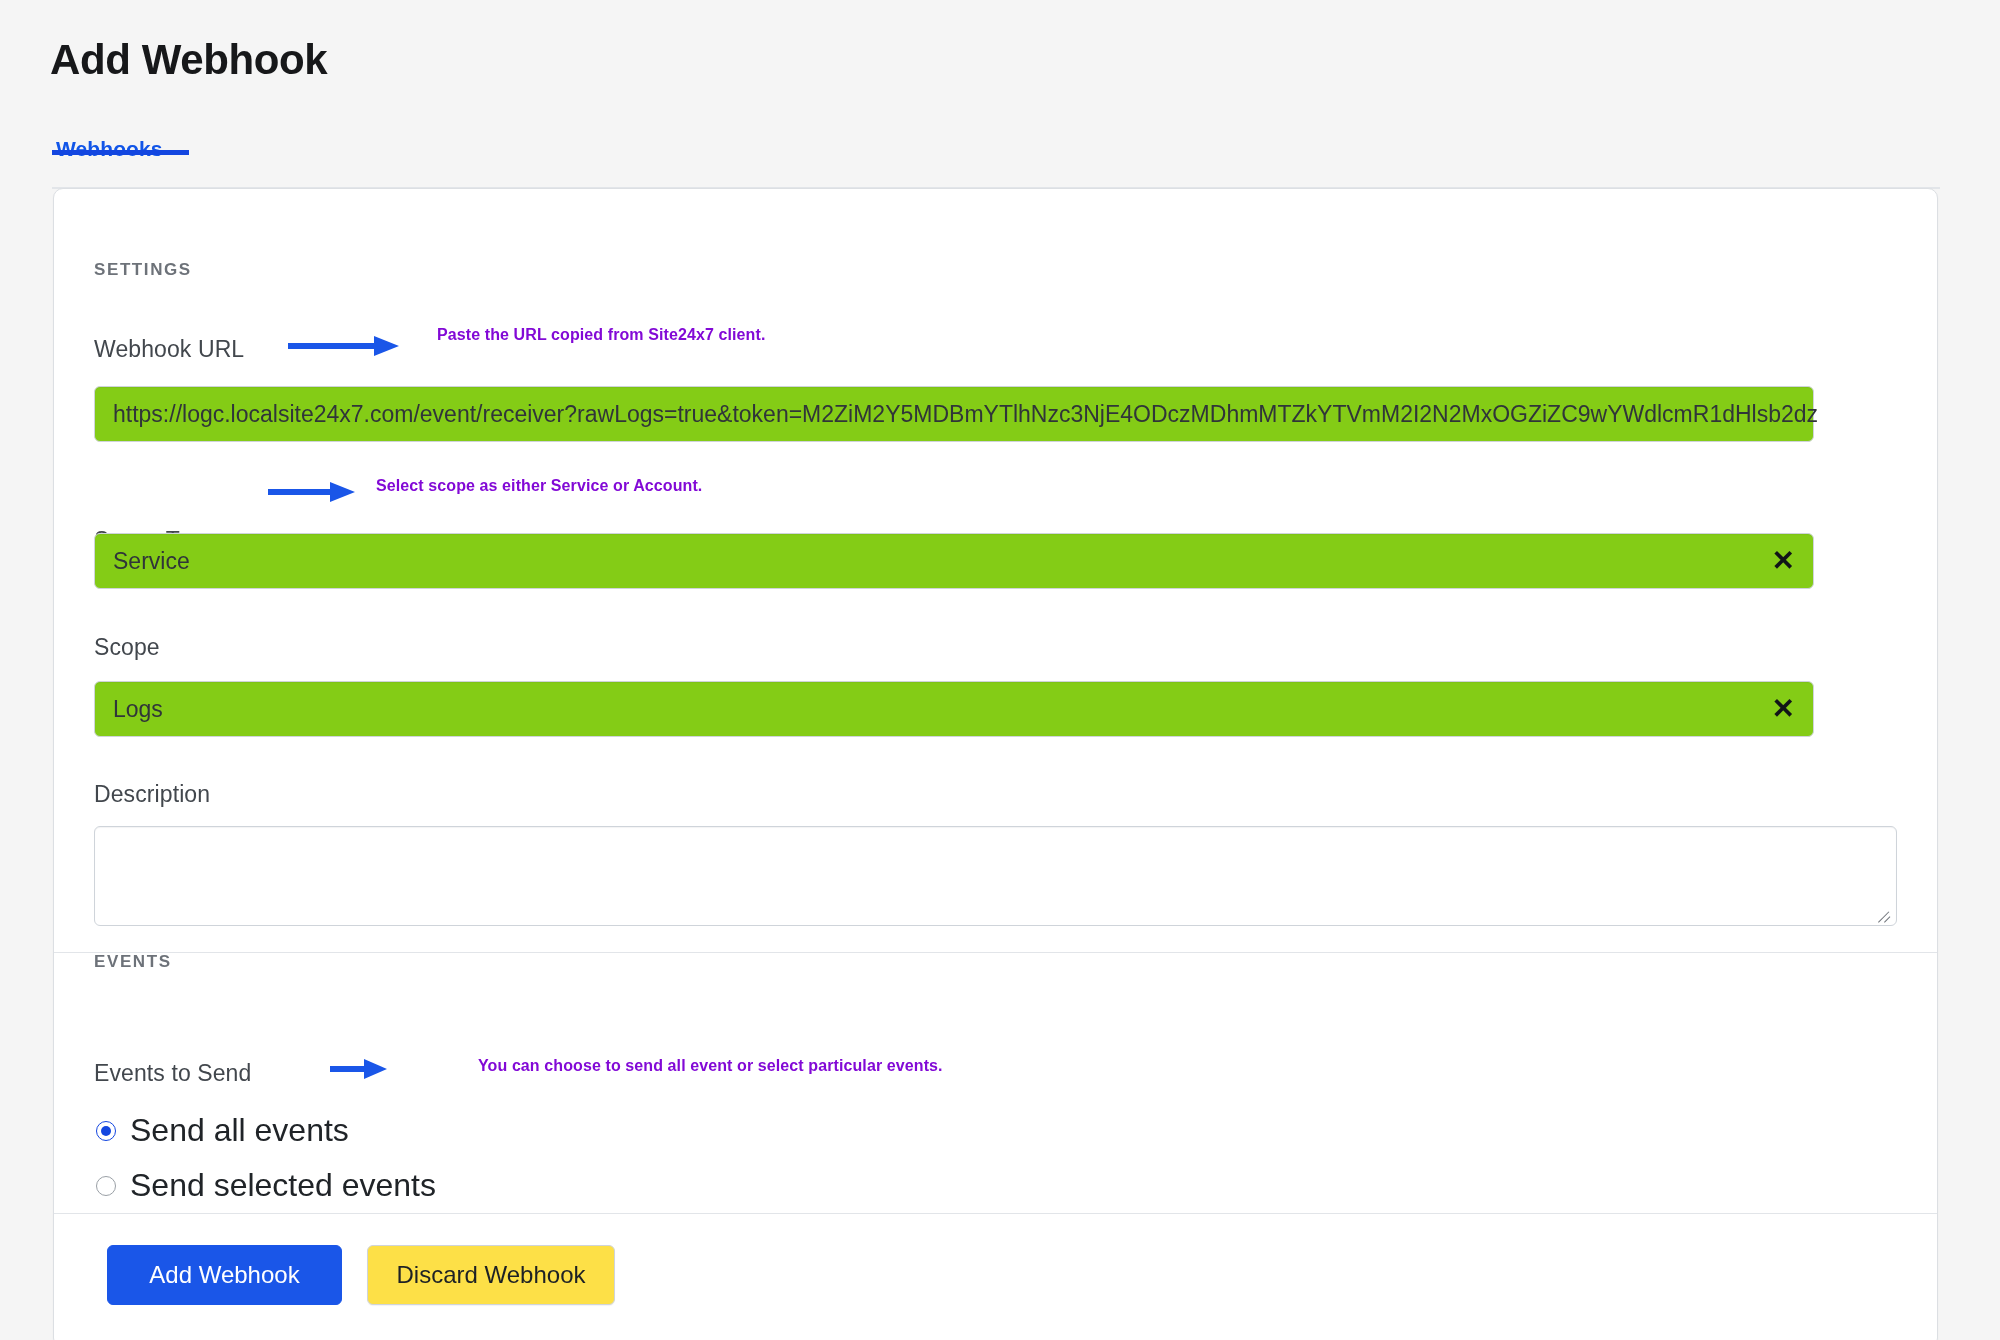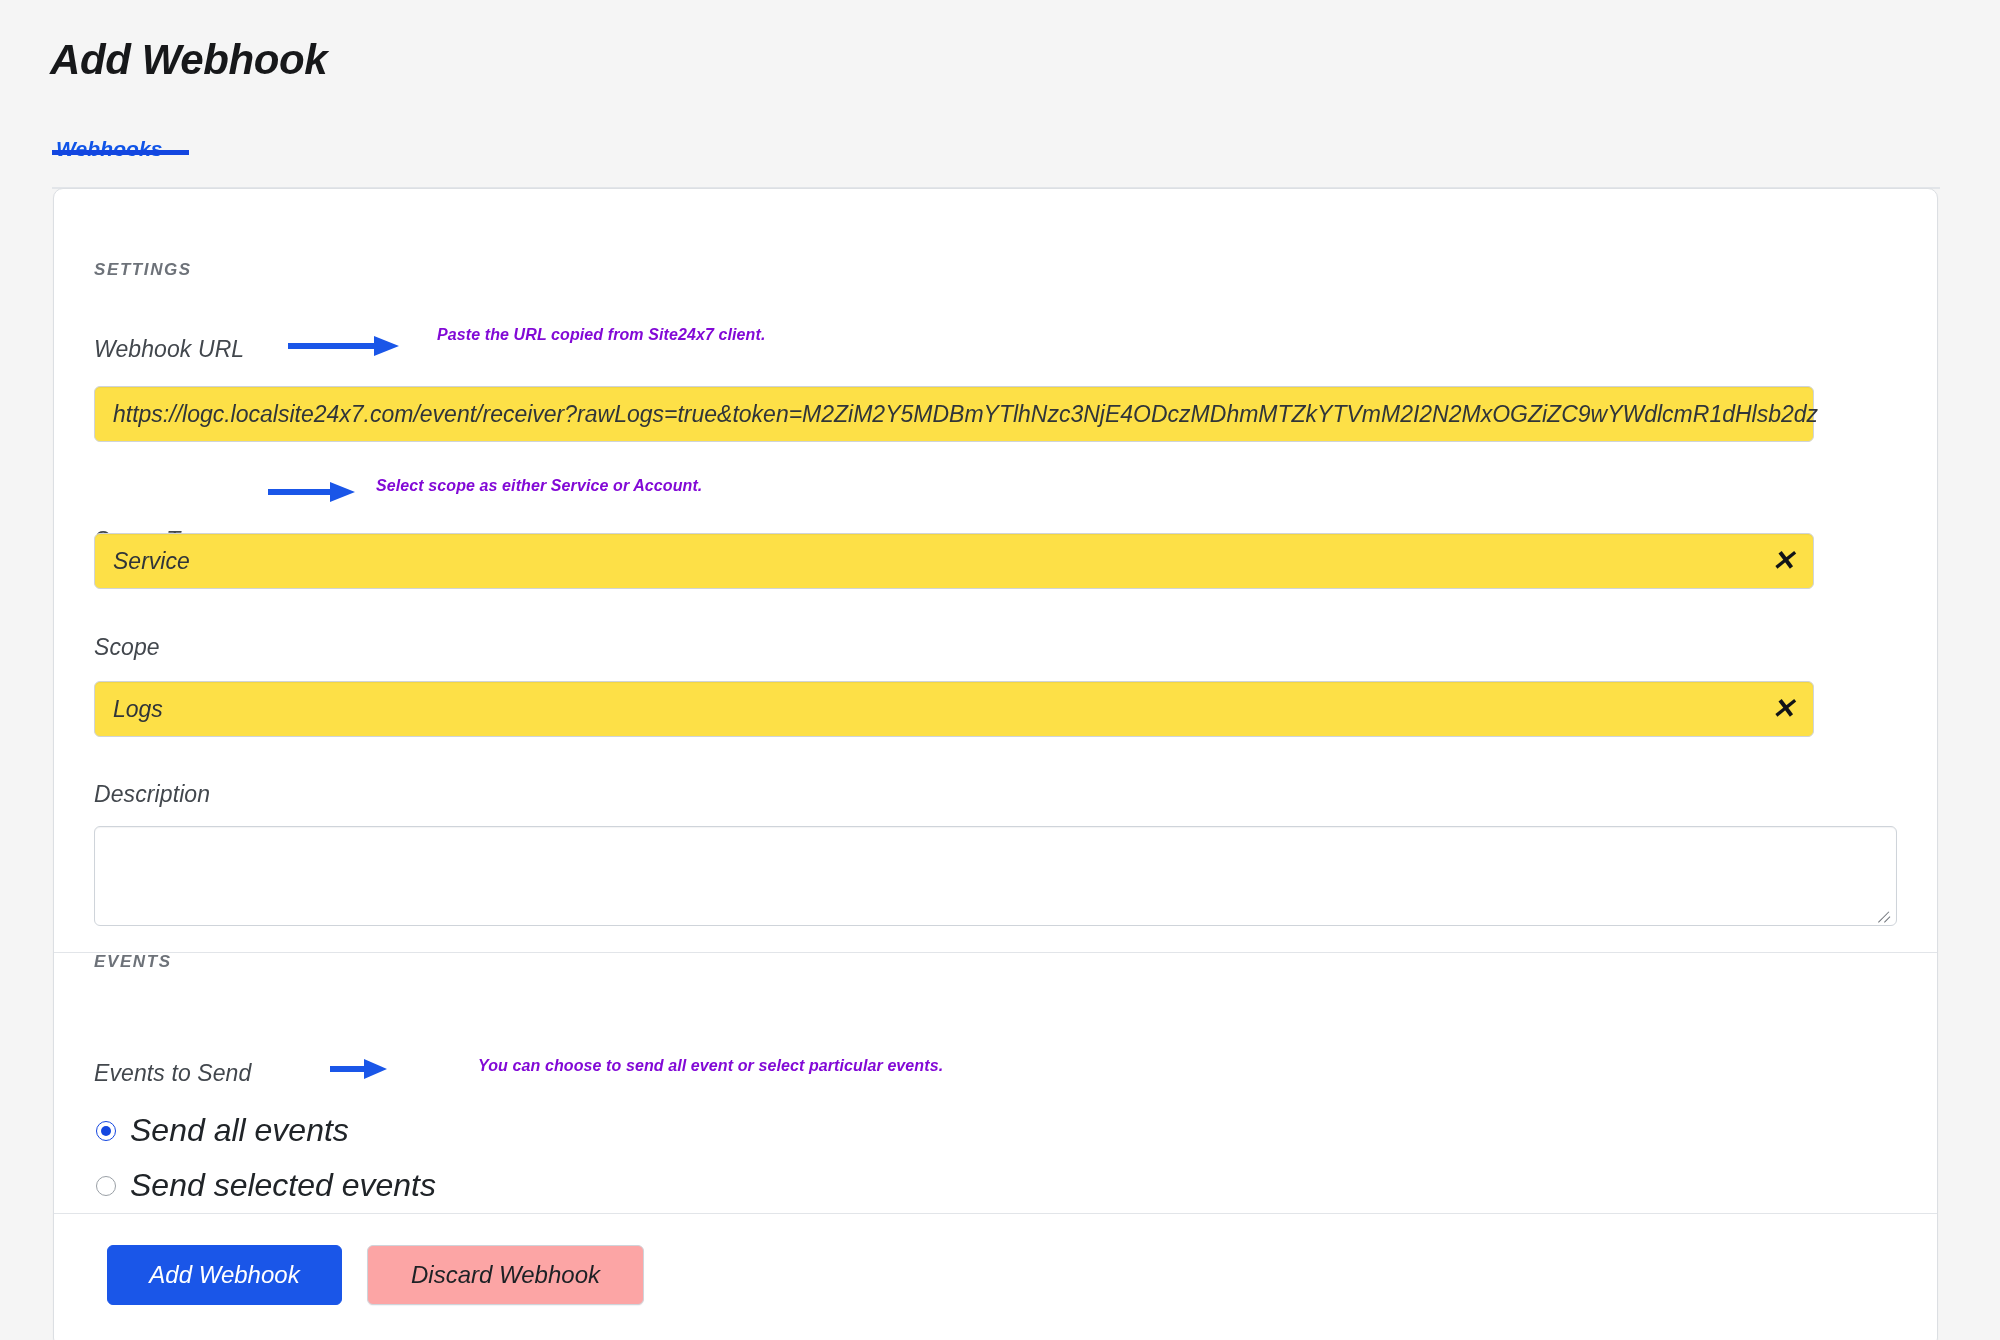--- a/index.html
+++ b/index.html
@@ -3,21 +3,21 @@
 <meta charset="utf-8">
 <style>
   * { box-sizing: border-box; }
   html, body {
     margin: 0; padding: 0;
     width: 2000px; height: 1340px;
     background: #f5f5f5;
     font-family: "Liberation Sans", sans-serif;
     -webkit-font-smoothing: antialiased;
   }
-  .page { position: relative; width: 2000px; height: 1340px; overflow: hidden; font-style: italic; }
+  .page { position: relative; width: 2000px; height: 1340px; overflow: hidden; }
 
   
   .page-title {
     position: absolute;
     left: 50px; top: 8px;
     font-size: 42px;
     font-weight: bold;
     color: #17181a;
     letter-spacing: -0.4px;
   }
@@ -90,21 +90,21 @@
   .lbl-scope { left: 94px; top: 634px; }
   .lbl-desc  { left: 94px; top: 781px; }
   .lbl-events-to-send { left: 94px; top: 1060px; }
 
   
   .input-box {
     position: absolute;
     left: 94px;
     width: 1720px;
     height: 56px;
-    background: #fde047;
+    background: #84cc16;
     border: 1px solid #cfd4da;
     border-radius: 6px;
     box-shadow: inset 0 1px 1px rgba(20,25,35,0.05);
   }
   .input-box .val {
     position: absolute;
     left: 18px;
     top: 50%;
     transform: translateY(-50%);
     font-size: 23px;
@@ -205,22 +205,22 @@
   }
   .btn-primary {
     left: 107px; top: 1245px;
     width: 235px;
     background: #1a56e8;
     color: #ffffff;
     border: 1px solid #1a56e8;
   }
   .btn-secondary {
     left: 367px; top: 1245px;
-    width: 277px;
-    background: #fca5a5;
+    width: 248px;
+    background: #fde047;
     color: #1d2125;
     border: 1px solid #cfd4da;
     box-shadow: 0 1px 1px rgba(20,25,35,0.05);
   }
 
   
   .anno-text {
     position: absolute;
     font-size: 16px;
     font-weight: bold;

